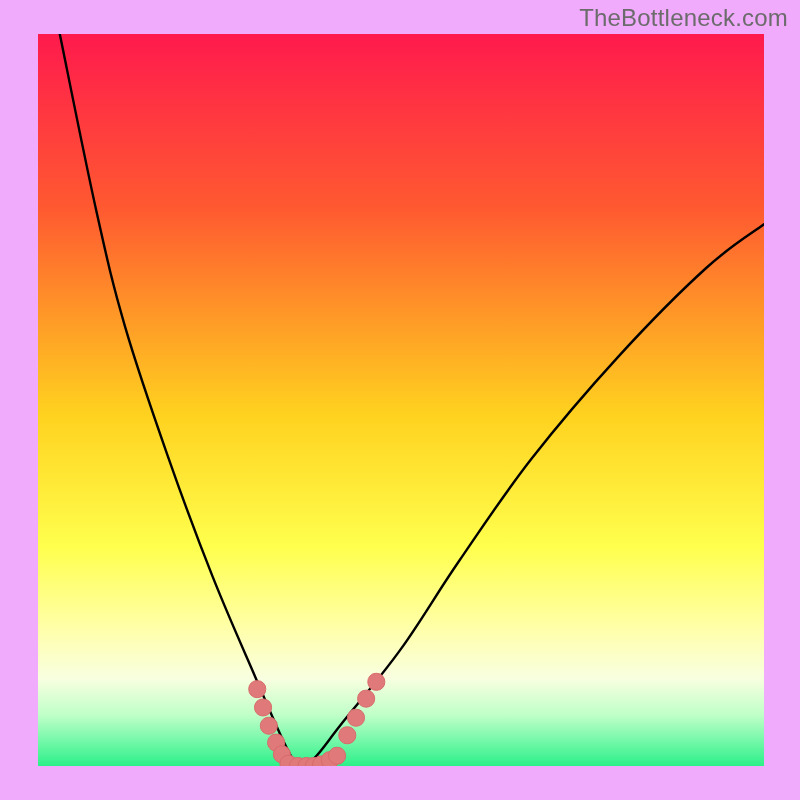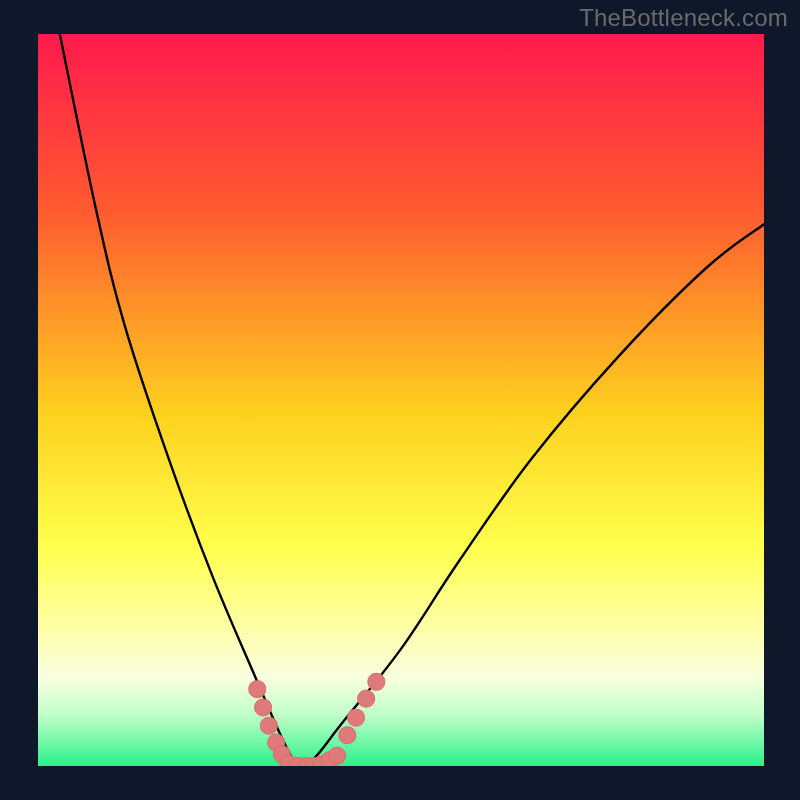--- a/index.html
+++ b/index.html
@@ -8,21 +8,21 @@
     width: 800px;
     height: 800px;
     background: #000;
     overflow: hidden;
     font-family: Arial, Helvetica, sans-serif;
   }
   .frame {
     position: relative;
     width: 800px;
     height: 800px;
-    background: #0f172a;
+    background: #f0abfc;
   }
   .watermark {
     position: absolute;
     top: 4px;
     right: 12px;
     color: #6b6b6b;
     font-size: 24px;
     font-weight: 500;
     letter-spacing: 0.2px;
   }

